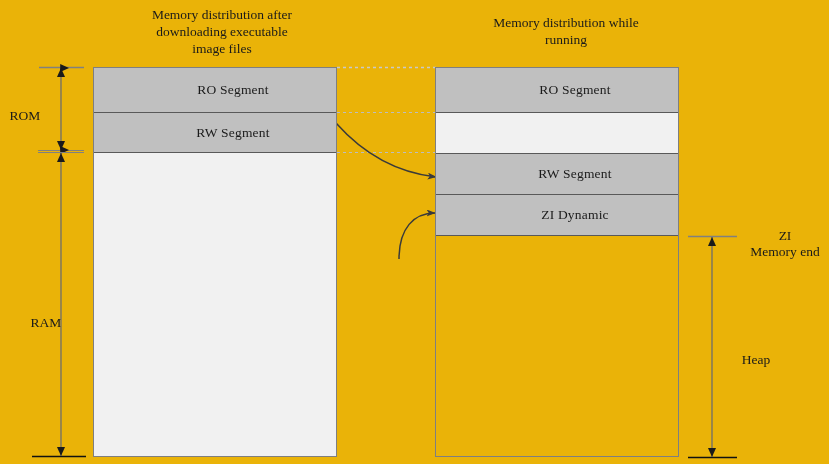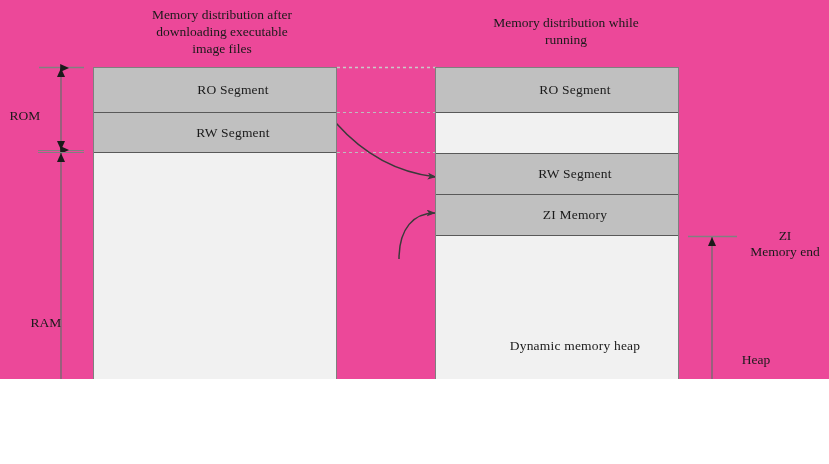--- a/index.html
+++ b/index.html
@@ -3,22 +3,22 @@
 <meta charset="utf-8">
 <style>
   html, body {
     margin: 0;
     padding: 0;
     background: #ffffff;
   }
   #canvas {
     position: relative;
     width: 829px;
-    height: 379px;
-    background: #ec4899;
+    height: 464px;
+    background: #eab308;
     font-family: "Liberation Serif", "DejaVu Serif", serif;
     color: #000000;
     overflow: hidden;
   }
   .title {
     position: absolute;
     text-align: center;
     font-size: 13.5px;
     line-height: 17px;
     color: #1a1a1a;
@@ -154,26 +154,23 @@
 
   <div class="memblock fill-light" style="left:435px; top:112px; width:244px; height:42px;">
     <span class="seg-label"></span>
   </div>
 
   <div class="memblock fill-gray" style="left:435px; top:153px; width:244px; height:42px;">
     <span class="seg-label">RW Segment</span>
   </div>
 
   <div class="memblock fill-gray" style="left:435px; top:194px; width:244px; height:42px;">
-    <span class="seg-label">ZI Memory</span>
+    <span class="seg-label">ZI Dynamic</span>
   </div>
 
-  <div class="memblock fill-light" style="left:435px; top:235px; width:244px; height:222px;">
-    <span class="seg-label">Dynamic memory heap</span>
-  </div>
 
   <div class="outline" style="left:435px; top:67px; width:244px; height:390px;"></div>
 
   <div class="side-label" style="left:0px; top:100px; width:50px;margin-top:8px;">ROM</div>
 
   <div class="side-label" style="left:0px; top:315px; width:52px;margin-left:20px;">RAM</div>
 
   <div class="side-label" style="left:742px; top:228px; width:86px;">ZI
 Memory end</div>
 

